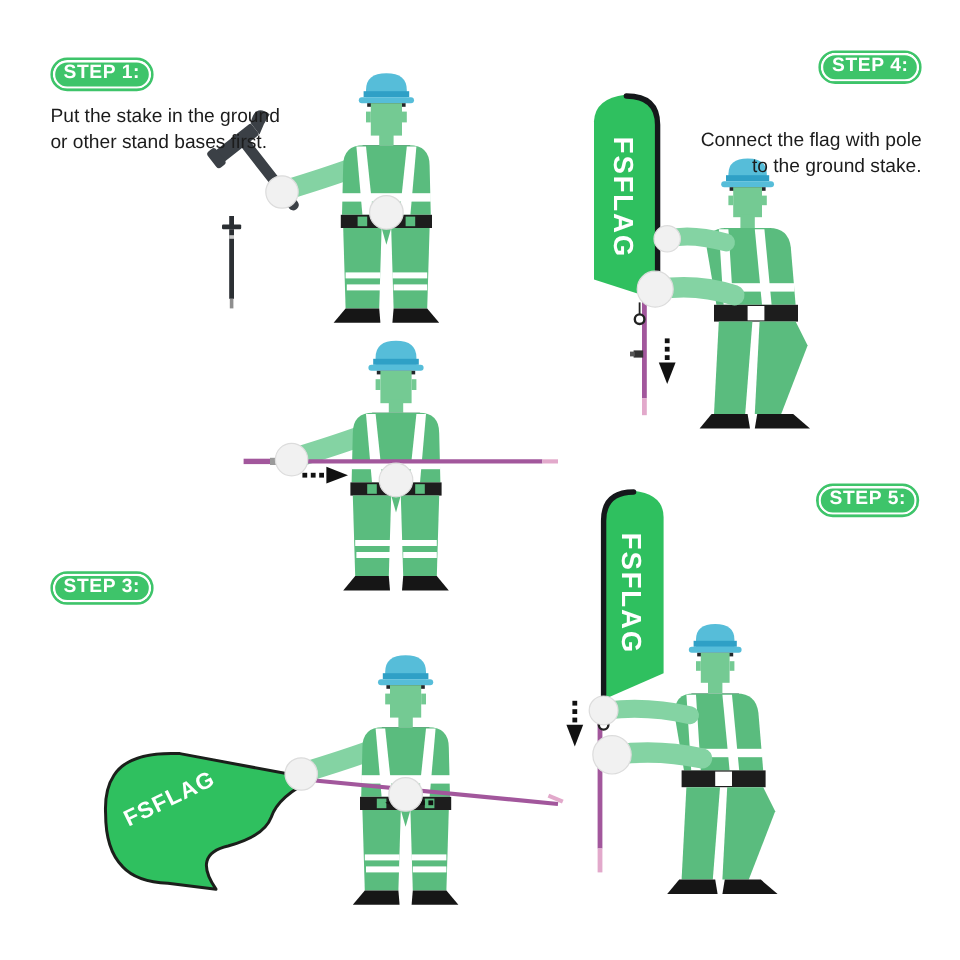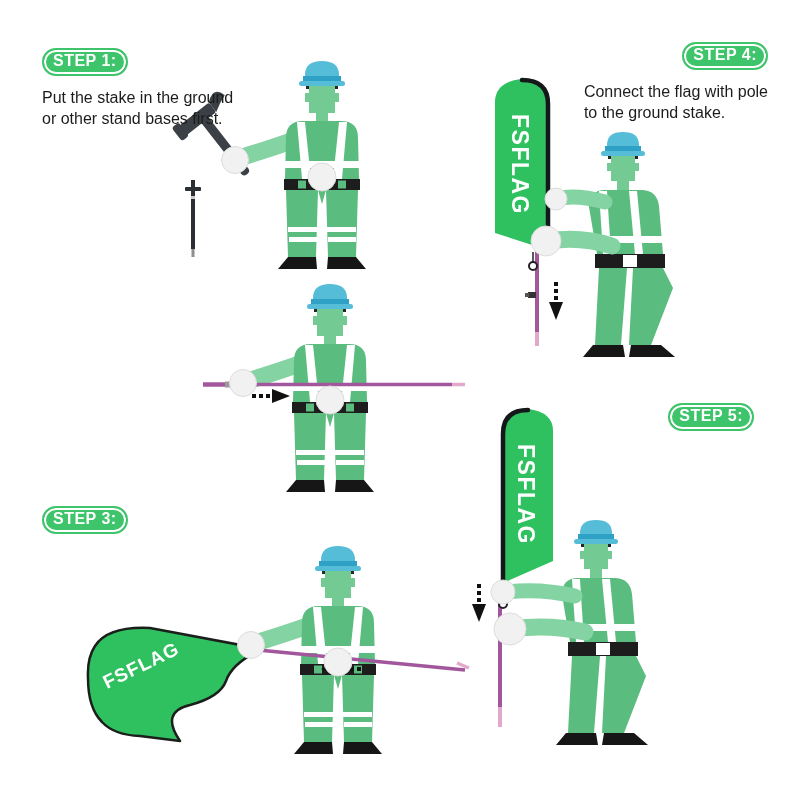--- a/index.html
+++ b/index.html
@@ -5,23 +5,23 @@
   html,body{margin:0;padding:0;background:#fff;}
   .canvas{position:relative;width:800px;height:800px;background:#fff;overflow:hidden;
           font-family:"Liberation Sans",sans-serif;}
   .art{position:absolute;left:0;top:0;}
   .step{position:absolute;display:flex;flex-direction:column;align-items:flex-start;}
   .badge{display:inline-block;background:var(--badge-green);border:2px solid var(--badge-green);
          box-shadow:inset 0 0 0 2px #fff;color:#fff;font-weight:700;font-size:16px;line-height:1;
          padding:3px 9px 5px;border-radius:14px;letter-spacing:.5px;}
   .instr{margin:11px 0 0;font-size:16px;line-height:21px;font-weight:400;color:#1c1c1c;
          white-space:pre-line;}
-  .s1{left:42px;top:48px;} .s2{left:42px;top:256px;} .s3{left:42px;top:506px;}
-  .s4{right:32px;top:42px;align-items:flex-end;} .s4 .instr{}
-  .s5{right:46px;top:403px;align-items:flex-start;} .s5 .instr{text-align:right;}
+  .s1{left:42px;top:48px;} .s2{left:42px;top:256px;} .s3{left:42px;top:476px;}
+  .s4{right:32px;top:42px;align-items:flex-end;gap:26px;} .s4 .instr{text-align:right;}
+  .s5{right:34px;top:403px;align-items:flex-start;} .s5 .instr{text-align:right;}
   .hand{fill:#f1f1f1;stroke:#dcdcdc;stroke-width:1;}
   .arm{stroke:var(--suit-green-light);stroke-linecap:round;fill:none;}
   .rod{stroke:var(--pole-purple);stroke-linecap:butt;}
   .rodtip{stroke:var(--pole-pink);}
   .flag{fill:var(--flag-green);}
   .flagpole{fill:none;stroke:#15181b;stroke-width:4.5;stroke-linecap:round;}
   .flag-text{fill:#fff;font-weight:700;font-size:23px;letter-spacing:1.5px;
              font-family:"Liberation Sans",sans-serif;}
   .flag-text-sm{fill:#fff;font-weight:700;font-size:19px;letter-spacing:1px;
              font-family:"Liberation Sans",sans-serif;}

